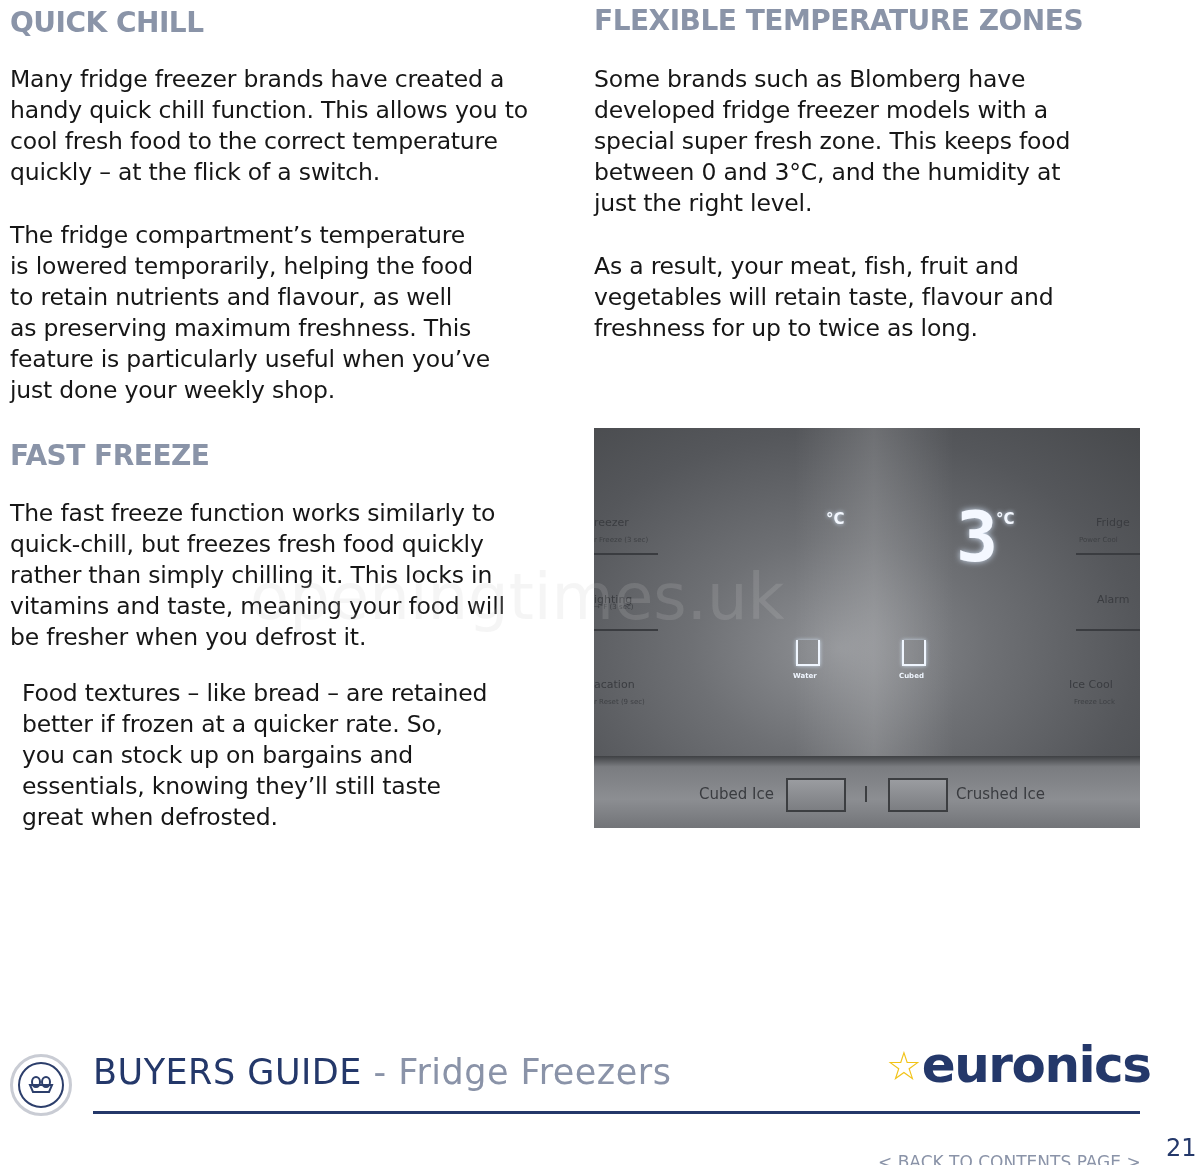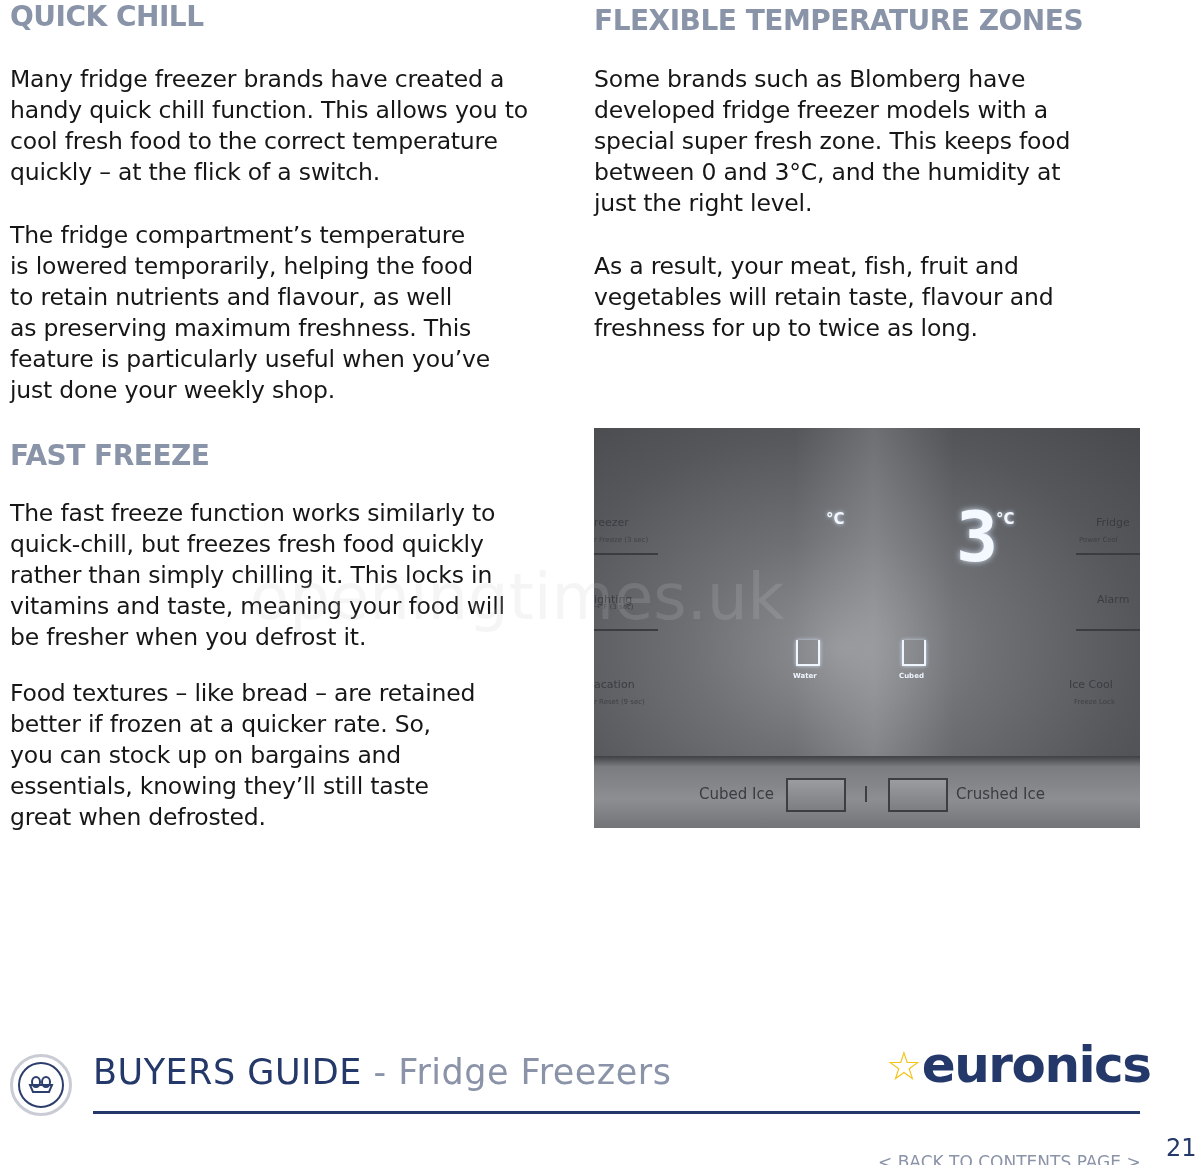--- a/index.html
+++ b/index.html
@@ -33,39 +33,39 @@
   .logo { position:absolute; left:886px; top:1036px; white-space:nowrap; }
   .logo .star { color:#f2c318; font-size:40px; position:relative; top:-2px; }
   .logo .word { color:#24386a; font-size:50px; font-weight:bold; letter-spacing:-1.5px; }
   .back-link { position:absolute; left:878px; top:1140px; font-size:17px; color:#8a93a8; white-space:nowrap;margin-top:12px; }
   .back-link .link { text-decoration:underline; }
   .page-num { position:absolute; left:1166px; top:1134px; font-size:24px; color:#24386a; }
 </style>
 </head>
 <body>
 
-<h2 class="heading" style="left:10px; top:0;">QUICK CHILL</h2>
+<h2 class="heading" style="left:10px; top:6px;">QUICK CHILL</h2>
 <p class="para" style="left:10px; top:64px;">Many fridge freezer brands have created a
 handy quick chill function. This allows you to
 cool fresh food to the correct temperature
 quickly – at the flick of a switch.</p>
 <p class="para" style="left:10px; top:220px;">The fridge compartment’s temperature
 is lowered temporarily, helping the food
 to retain nutrients and flavour, as well
 as preserving maximum freshness. This
 feature is particularly useful when you’ve
 just done your weekly shop.</p>
 
 <h2 class="heading" style="left:10px; top:439px;">FAST FREEZE</h2>
 <p class="para" style="left:10px; top:498px;">The fast freeze function works similarly to
 quick-chill, but freezes fresh food quickly
 rather than simply chilling it. This locks in
 vitamins and taste, meaning your food will
 be fresher when you defrost it.</p>
-<p class="para" style="left:10px; top:678px;">Food textures – like bread – are retained
+<p class="para" style="left:22px; top:678px;">Food textures – like bread – are retained
 better if frozen at a quicker rate. So,
 you can stock up on bargains and
 essentials, knowing they’ll still taste
 great when defrosted.</p>
 
 <h2 class="heading" style="left:594px; top:4px;">FLEXIBLE TEMPERATURE ZONES</h2>
 <p class="para" style="left:594px; top:64px;">Some brands such as Blomberg have
 developed fridge freezer models with a
 special super fresh zone. This keeps food
 between 0 and 3°C, and the humidity at

